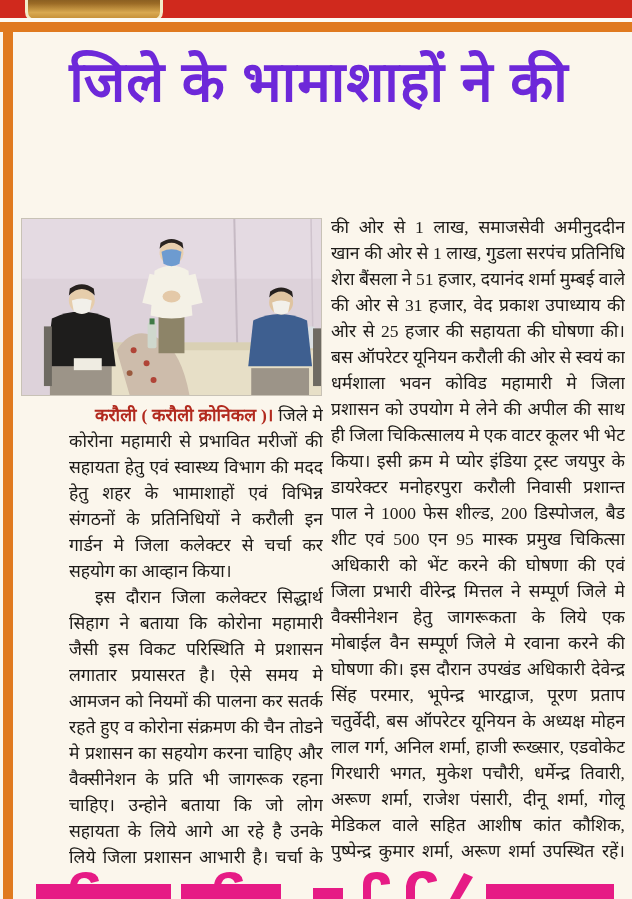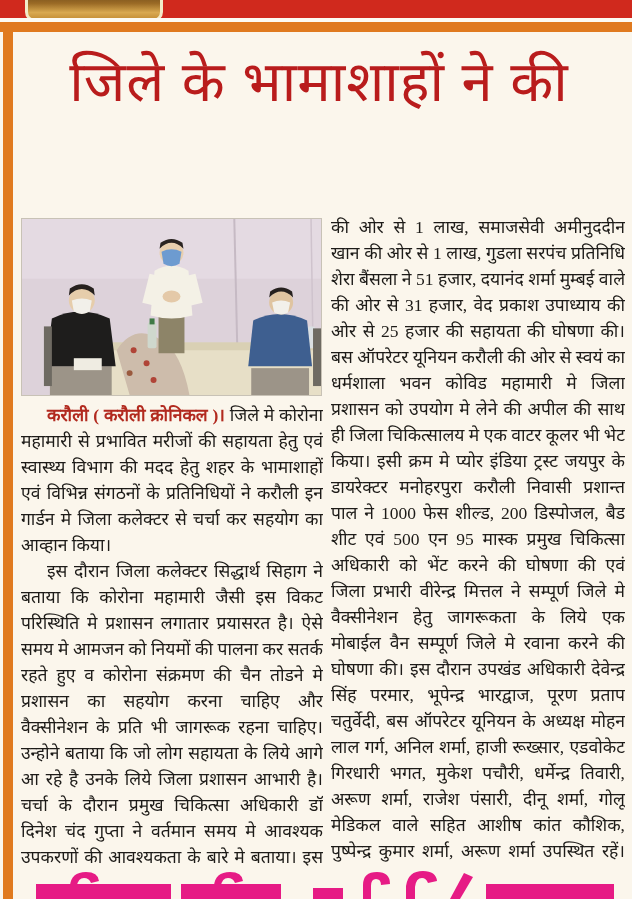--- a/index.html
+++ b/index.html
@@ -32,23 +32,23 @@
     background:#e07a1f;
   }
   .left-border{
     position:absolute;left:3px;top:26px;width:10px;height:873px;
     background:#e07a1f;
   }
   
   .headline{
     position:absolute;left:20px;top:42px;width:598px;height:168px;
     text-align:center;
-    color:#b91c1c;
+    color:#6d28d9;
     font-family:"Liberation Sans", sans-serif;
-    font-weight:normal;
+    font-weight:bold;
     font-size:56px;
     line-height:80px;
     letter-spacing:1px;
     white-space:nowrap;
   }
   
   .photo-frame{
     position:absolute;left:21px;top:218px;width:301px;height:178px;
     border:1px solid #c8c2b6;
     background:#d8ccd4;
@@ -57,21 +57,21 @@
   .photo-frame svg{display:block;width:100%;height:100%;}
   
   .col{
     position:absolute;
     font-size:17.5px;
     line-height:26px;
     color:#1d1b18;
     text-align:justify;
   }
   .col p{margin:0;}
-  .col p.indent{text-indent:26px;}
+  .col p.indent{text-indent:26px;margin-left:48px;}
   .left-col{left:21px;top:402px;width:302px;height:468px;overflow:hidden;}
   .right-col{left:331px;top:214px;width:294px;height:650px;overflow:hidden;}
   .dateline{
     color:#b22a1f;
     font-weight:bold;
   }
   
   .cutoff{
     position:absolute;left:18px;top:868px;width:610px;height:31px;
     overflow:hidden;

